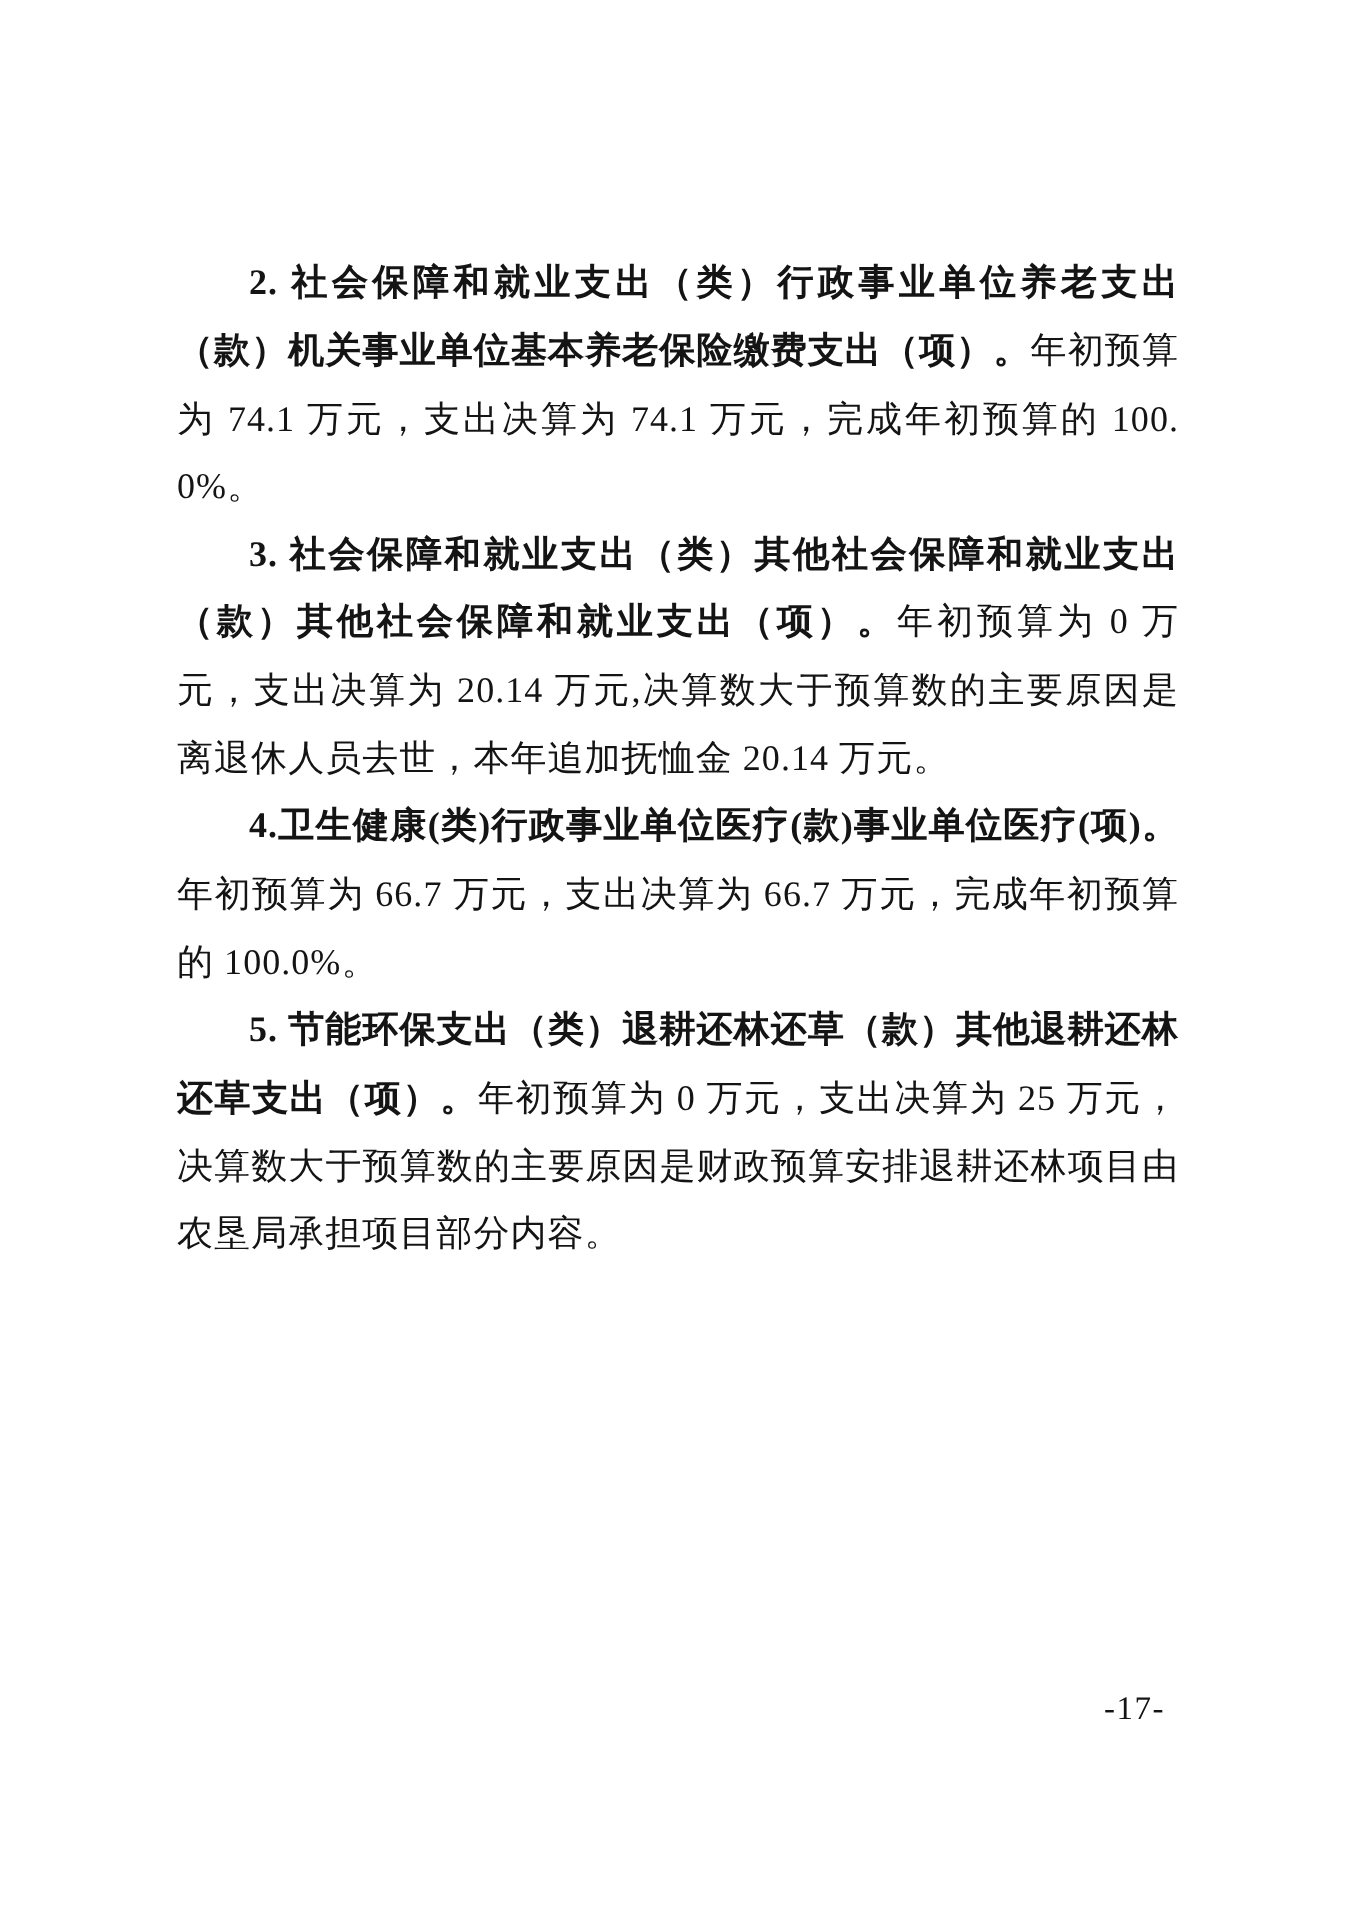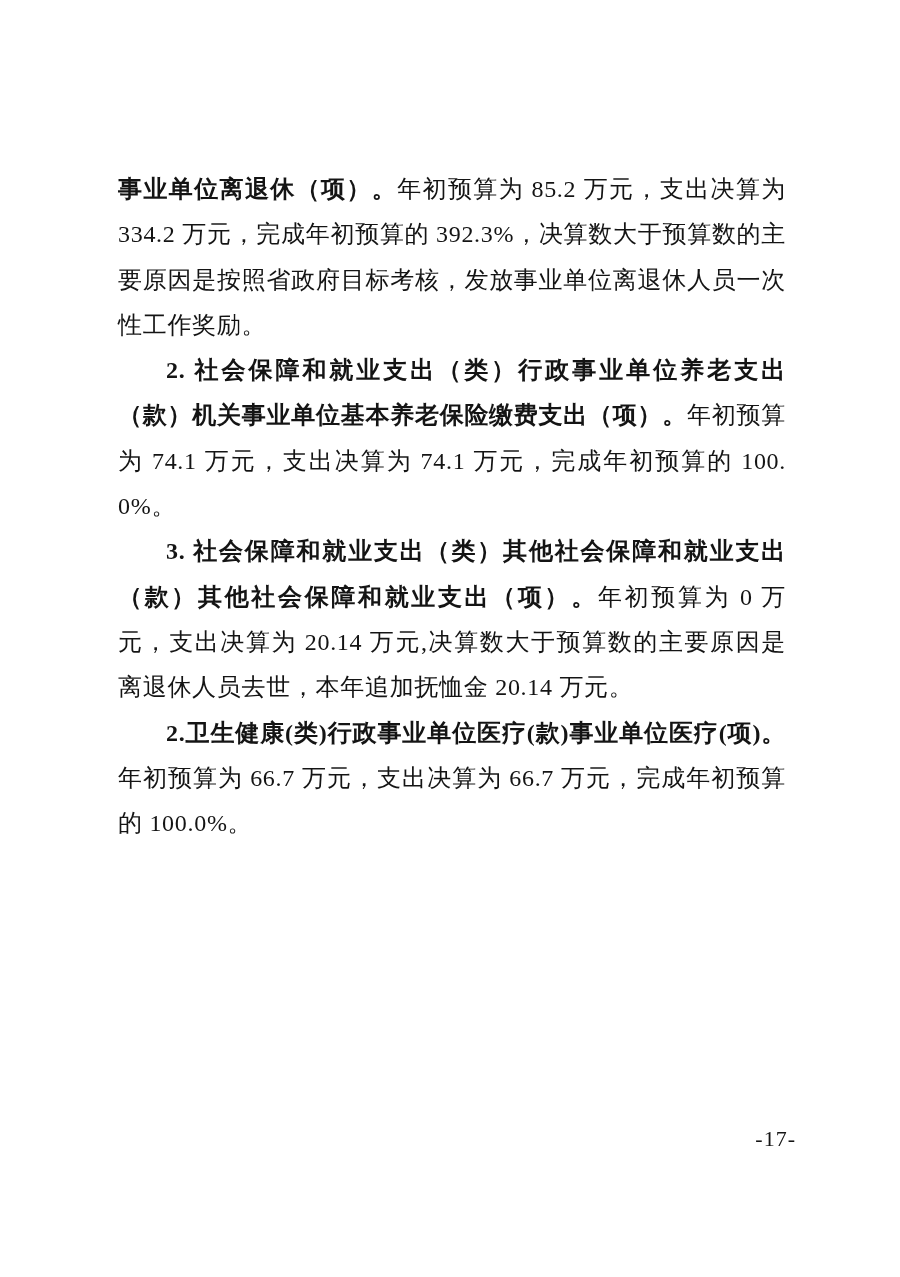--- a/index.html
+++ b/index.html
@@ -35,39 +35,39 @@
       text-indent: 2em;
     }
     p.para b {
       font-weight: 700;
     }
     .footer-page-number {
       position: absolute;
       top: 1126px;
       left: 736px;
       width: 60px;
-      text-align: right;
+      text-align: left;
       font-size: 22px;
       letter-spacing: 1px;
       font-family: "Liberation Serif", "DejaVu Serif", serif;
       color: #141414;
     }
   </style>
 </head>
 <body>
 
 <div class="page">
   <div class="content">
 
-    <p class="para"><b>事业单位离退休（项）。</b><span>年初预算为 85.2 万元，支出决算为 334.2 万元，完成年初预算的 392.3%，决算数大于预算数的主要原因是按照省政府目标考核，发放事业单位离退休人员一次性工作奖励。</span></p>
 
     <p class="para indent"><b>2. 社会保障和就业支出（类）行政事业单位养老支出（款）机关事业单位基本养老保险缴费支出（项）。</b><span>年初预算为 74.1 万元，支出决算为 74.1 万元，完成年初预算的 100.0%。</span></p>
 
     <p class="para indent"><b>3. 社会保障和就业支出（类）其他社会保障和就业支出（款）其他社会保障和就业支出（项）。</b><span>年初预算为 0 万元，支出决算为 20.14 万元,决算数大于预算数的主要原因是离退休人员去世，本年追加抚恤金 20.14 万元。</span></p>
 
-    <p class="para indent"><b>2.卫生健康(类)行政事业单位医疗(款)事业单位医疗(项)。</b><span>年初预算为 66.7 万元，支出决算为 66.7 万元，完成年初预算的 100.0%。</span></p>
+    <p class="para indent"><b>4.卫生健康(类)行政事业单位医疗(款)事业单位医疗(项)。</b><span>年初预算为 66.7 万元，支出决算为 66.7 万元，完成年初预算的 100.0%。</span></p>
 
+    <p class="para indent"><b>5. 节能环保支出（类）退耕还林还草（款）其他退耕还林还草支出（项）。</b><span>年初预算为 0 万元，支出决算为 25 万元，决算数大于预算数的主要原因是财政预算安排退耕还林项目由农垦局承担项目部分内容。</span></p>
 
 
   </div>
 
   <div class="footer-page-number">-17-</div>
 </div>
 
 </body></html>

